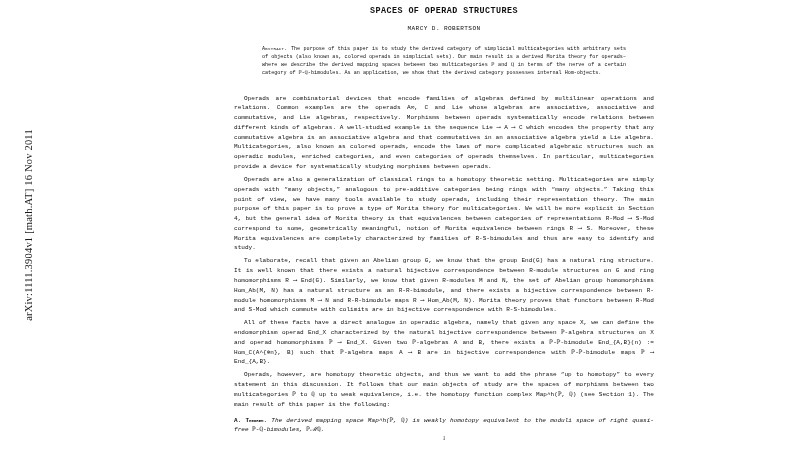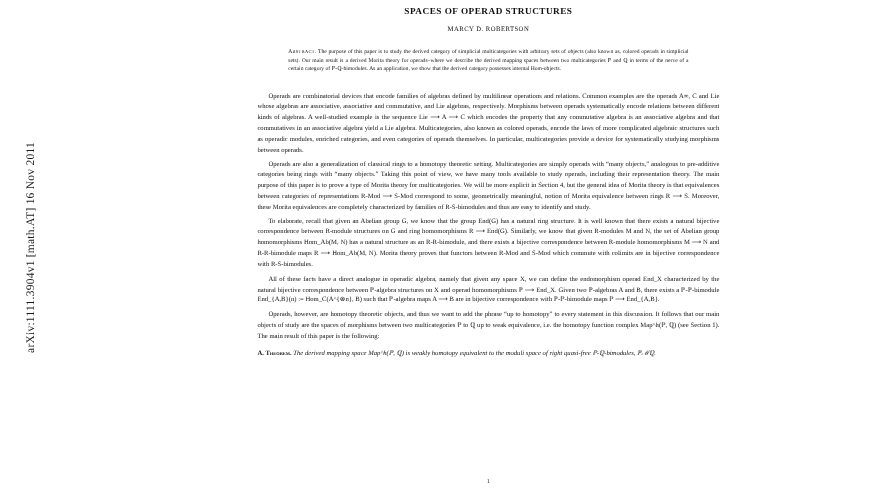--- a/index.html
+++ b/index.html
@@ -43,20 +43,21 @@
     left: 56px;
     top: 0;
     width: 744px;
     height: 450px;
   }
   .col {
     position: absolute;
     left: 178px;
     top: 0;
     width: 420px;
+    font-family: Liberation Mono, monospace;
   }
 
   .title {
     text-align: center;
     font-size: 8.4px;
     font-weight: bold;
     letter-spacing: 0.45px;
     margin-top: 6px;
     text-transform: uppercase;
   }

